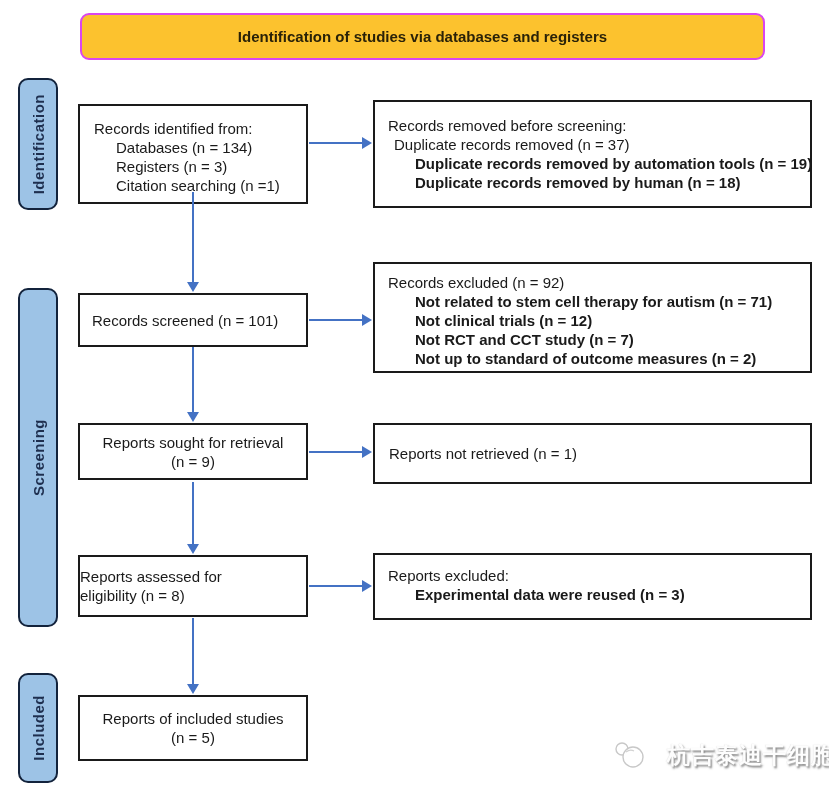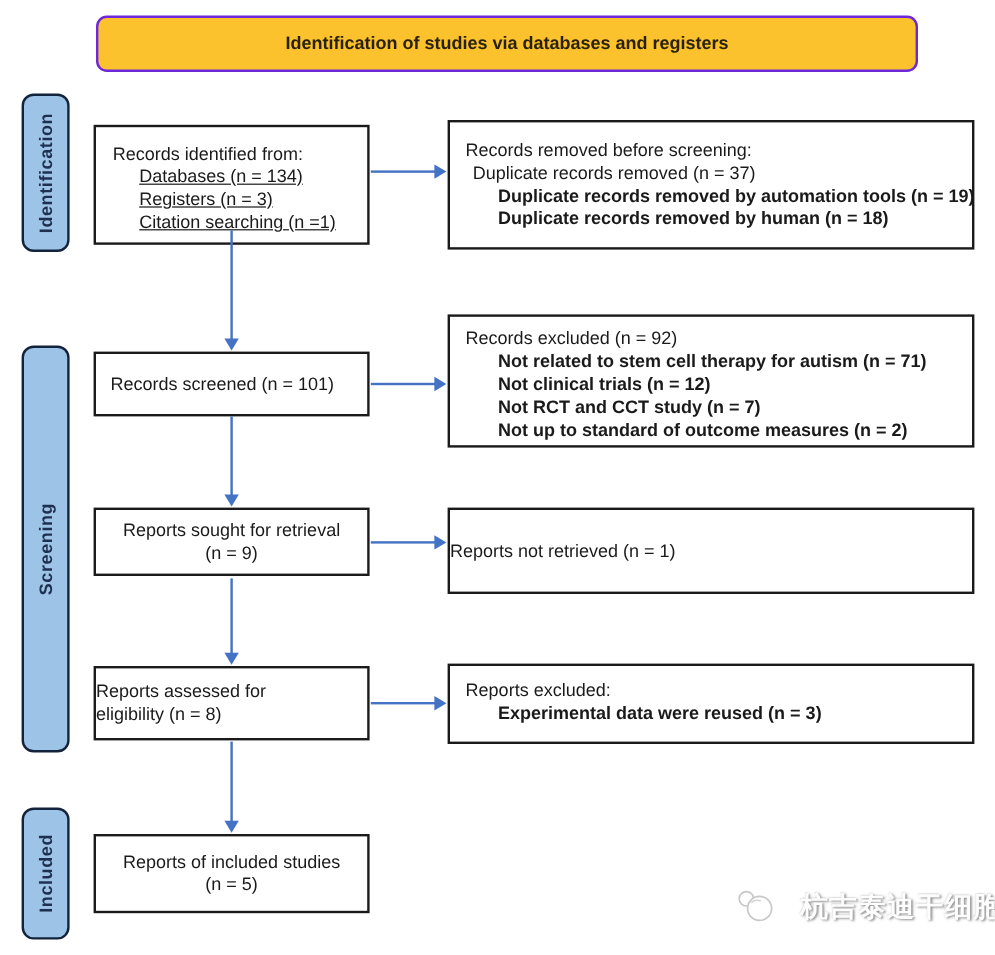--- a/index.html
+++ b/index.html
@@ -4,21 +4,21 @@
 <style>
   html,body { margin:0; padding:0; background:#ffffff; }
   .canvas {
     position:relative; width:829px; height:796px; background:#ffffff;
     font-family:"Liberation Sans", sans-serif; overflow:hidden;
   }
 
   
   .banner {
     position:absolute; left:80px; top:13px; width:685px; height:47px;
-    background:#FCC22E; border:2px solid #6d28d9; border-radius:9px;
+    background:#FCC22E; border:2px solid #d946ef; border-radius:9px;
     box-sizing:border-box; display:flex; align-items:center; justify-content:center;
   }
   .banner-title { font-weight:bold; font-size:15px; color:#2A2208; }
 
   
   .stage {
     position:absolute; left:18px; width:40px; background:#9DC3E6;
     border:2.5px solid #13233C; border-radius:10px; box-sizing:border-box;
     display:flex; align-items:center; justify-content:center;
   }
@@ -34,27 +34,27 @@
   
   .box {
     position:absolute; background:#ffffff; border:2px solid #1A1A1A;
     box-sizing:border-box; color:#1a1a1a; font-size:15px; line-height:19px;
   }
   .ln { white-space:nowrap; }
   .box-l { left:78px; width:230px; }
   .box-r { left:373px; width:439px; }
 
   .box-records-identified { top:92px;  height:100px; padding:13px 0 0 14px;margin-top:12px; }
-  .box-records-identified .sub { padding-left:22px;text-decoration:underline; }
+  .box-records-identified .sub { padding-left:22px; }
 
   .box-records-removed    { top:100px; height:108px; padding:14px 0 16px 13px; }
   .box-records-screened   { top:293px; height:54px; display:flex; align-items:center; padding-left:12px; }
   .box-records-excluded   { top:262px; height:111px; padding:9px 0 0 13px; }
   .box-reports-sought     { top:423px; height:57px; display:flex; flex-direction:column; justify-content:center; text-align:center; }
-  .box-reports-not-retrieved { top:423px; height:72px; display:flex; align-items:center; }
+  .box-reports-not-retrieved { top:423px; height:61px; display:flex; align-items:center; padding-left:14px; }
   .box-reports-assessed   { top:555px; height:62px; display:flex; flex-direction:column; justify-content:center; }
   .box-reports-excluded   { top:553px; height:67px; padding:11px 0 0 13px; }
   .box-reports-included   { top:695px; height:66px; display:flex; flex-direction:column; justify-content:center; text-align:center; }
 
   .r-indent-1 { padding-left:6px; }
   .r-indent-2 { padding-left:27px;font-weight:bold; }
 
   
   .arr-v { position:absolute; width:2px; background:#4472C4; }
   .arr-v::after {

